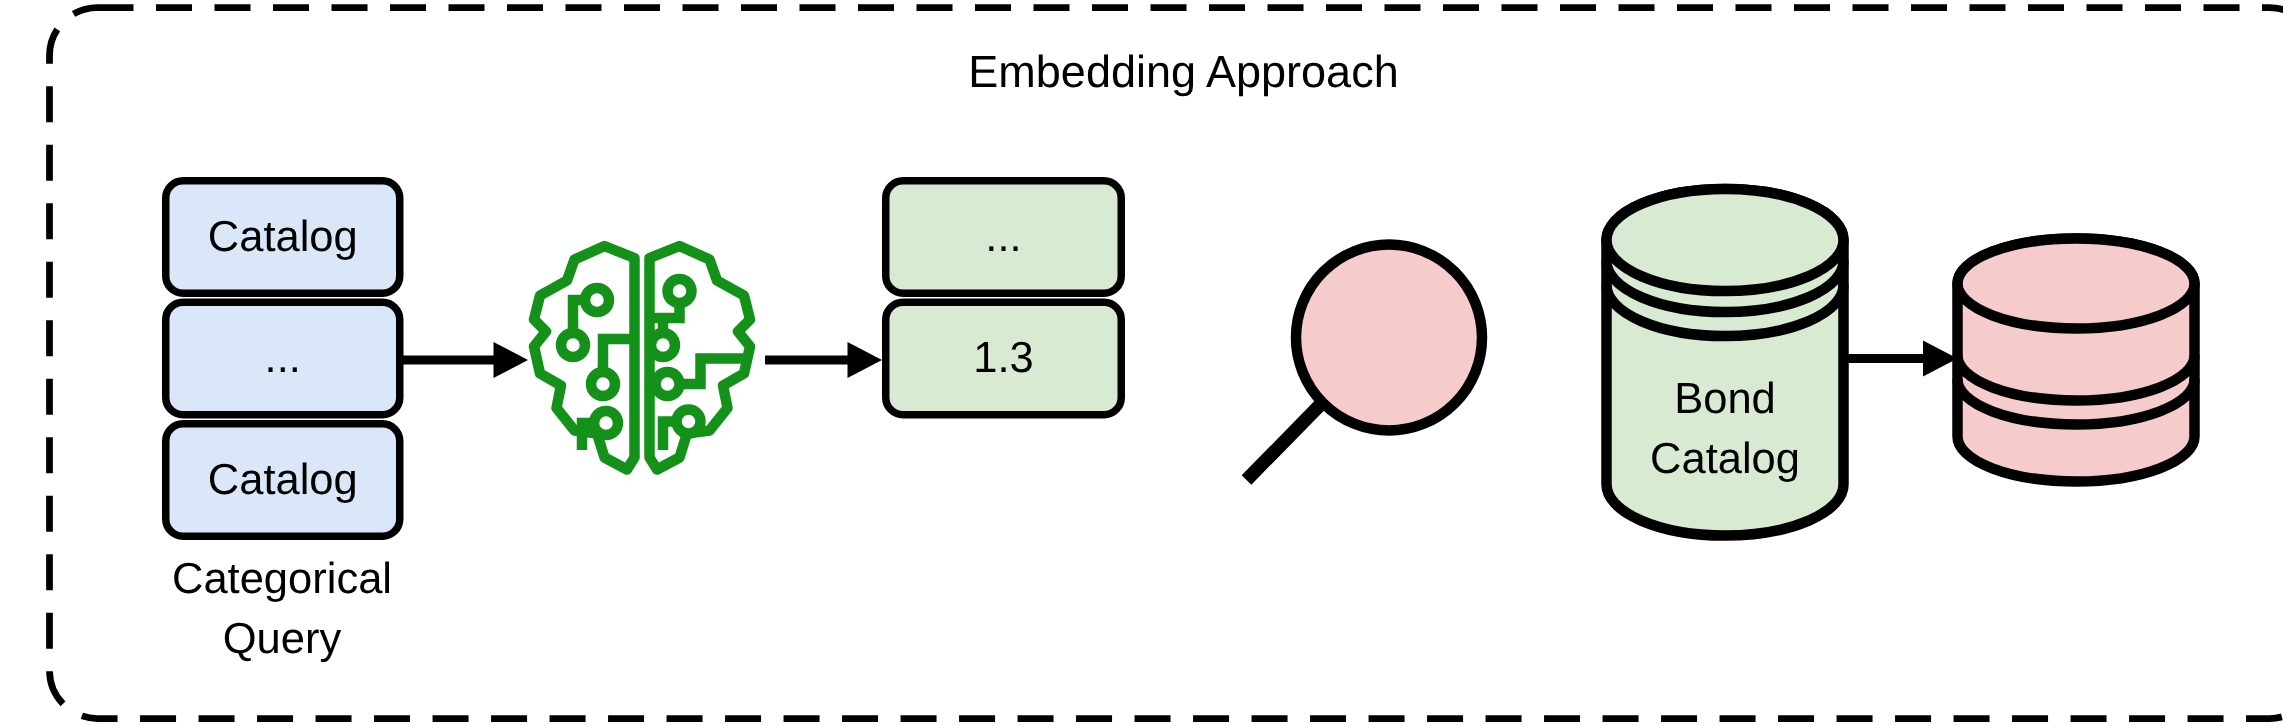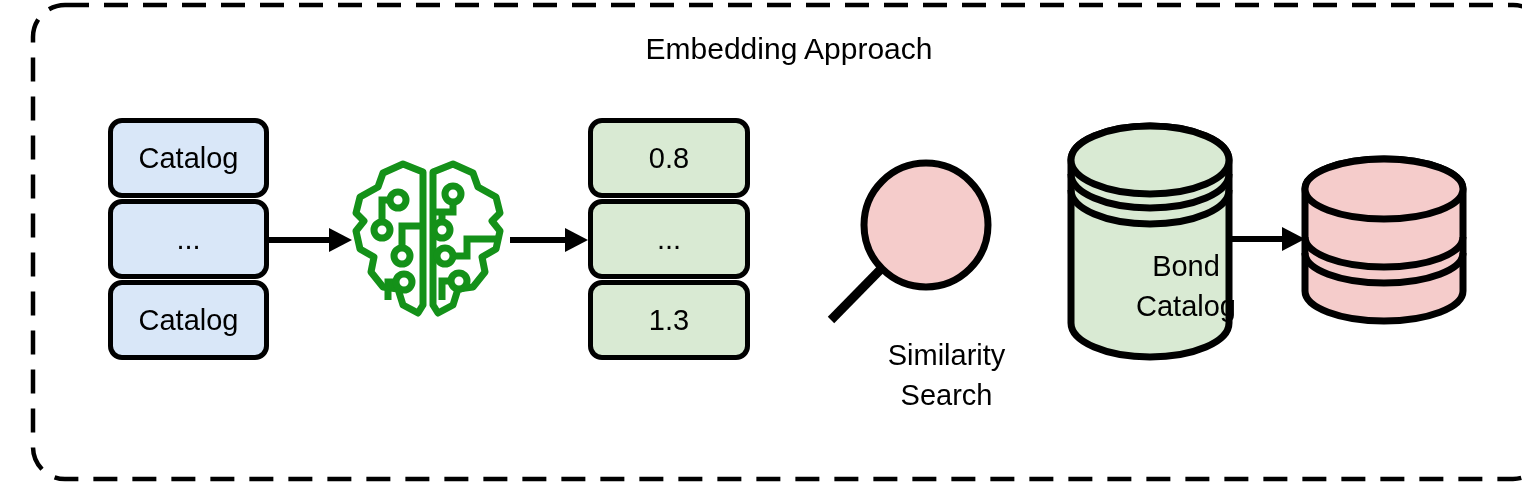--- a/index.html
+++ b/index.html
@@ -23,40 +23,41 @@
     box-sizing:border-box;
     height:80px;
     border:5px solid var(--stroke,#000);
     border-radius:14px;
     display:flex;align-items:center;justify-content:center;
     font-size:29px;
   }
   .blue .stack-box{background:var(--blue_fill,#d9e7f8);}
   .green .stack-box{background:var(--green_fill,#d9ead3);}
   .lbl{
-    text-align:center;font-size:29px;line-height:40px;padding-left:36px;
+    text-align:center;font-size:29px;line-height:40px;
   }
   svg{display:block;overflow:visible;}
 </style>
 </head>
 <body>
 
 <div id="canvas">
 
   <svg class="abs" id="border-svg">
     <rect x="5" y="5" width="1512" height="474" rx="32" ry="32" fill="none" stroke="var(--stroke,#000)" stroke-width="4.5" stroke-dasharray="24 15"></rect>
   </svg>
 
   <div class="abs title">Embedding Approach</div>
 
   <div class="abs stack blue" style="left:80px;top:118px;width:161px;">
     <div class="stack-box">Catalog</div>
     <div class="stack-box">...</div>
     <div class="stack-box">Catalog</div>
   </div>
+  <div class="abs lbl" style="left:60px;top:366px;width:200px;">Categorical Query</div>
 
   <svg class="abs" style="left:240px;top:225px;" width="84" height="30">
     <line x1="0" y1="15" x2="62" y2="15" stroke="var(--stroke,#000)" stroke-width="6"></line>
     <polygon points="61,3 61,27 84,15" fill="var(--stroke,#000)"></polygon>
   </svg>
 
   <svg class="abs" style="left:318px;top:160px;" width="164" height="160" viewBox="0 0 164 160">
     <g stroke="var(--icon_green,#149119)" stroke-width="7" fill="#ffffff" stroke-linejoin="round">
       <path d="M77,12 L57,4 L37,13 L32,27 L14,37 L10,53 L18,61 L10,71 L14,89 L28,97 L25,112 L37,127 L52,129 L57,145 L72,153 L77,145 Z"></path>
       <path d="M87,12 L107,4 L127,13 L132,27 L150,37 L154,53 L146,61 L154,71 L150,89 L136,97 L139,112 L127,127 L112,129 L107,145 L92,153 L87,145 Z"></path>
@@ -81,30 +82,28 @@
       <circle cx="113" cy="121" r="8"></circle>
     </g>
   </svg>
 
   <svg class="abs" style="left:482px;top:225px;" width="78" height="30">
     <line x1="0" y1="15" x2="56" y2="15" stroke="var(--stroke,#000)" stroke-width="6"></line>
     <polygon points="55,3 55,27 78,15" fill="var(--stroke,#000)"></polygon>
   </svg>
 
   <div class="abs stack green" style="left:560px;top:118px;width:162px;">
-    <div class="stack-box">0.8</div>
     <div class="stack-box">...</div>
     <div class="stack-box">1.3</div>
   </div>
 
   <svg class="abs" style="left:792px;top:155px;" width="190" height="175" viewBox="0 0 190 175">
     <line x1="60" y1="115" x2="11" y2="165" stroke="var(--stroke,#000)" stroke-width="9"></line>
     <circle cx="106" cy="70" r="62" fill="var(--pink_fill,#f5cccb)" stroke="var(--stroke,#000)" stroke-width="7"></circle>
   </svg>
-  <div class="abs lbl" style="left:795px;top:335px;width:175px;">Similarity Search</div>
 
   <svg class="abs" style="left:1037px;top:118px;" width="170" height="246" viewBox="0 0 170 246">
     <path d="M6,42 L6,205 A79,34 0 0 0 164,205 L164,42 A79,34 0 1 0 6,42 Z" fill="var(--green_fill,#d9ead3)" stroke="var(--stroke,#000)" stroke-width="7"></path>
     <ellipse cx="85" cy="42" rx="79" ry="34" fill="var(--green_fill,#d9ead3)" stroke="var(--stroke,#000)" stroke-width="7"></ellipse>
     <path d="M6,56 A79,34 0 0 0 164,56" fill="none" stroke="var(--stroke,#000)" stroke-width="7"></path>
     <path d="M6,72 A79,34 0 0 0 164,72" fill="none" stroke="var(--stroke,#000)" stroke-width="7"></path>
   </svg>
   <div class="abs lbl" style="left:1047px;top:246px;width:150px;">Bond Catalog</div>
 
   <svg class="abs" style="left:1203px;top:224px;" width="74" height="30">

